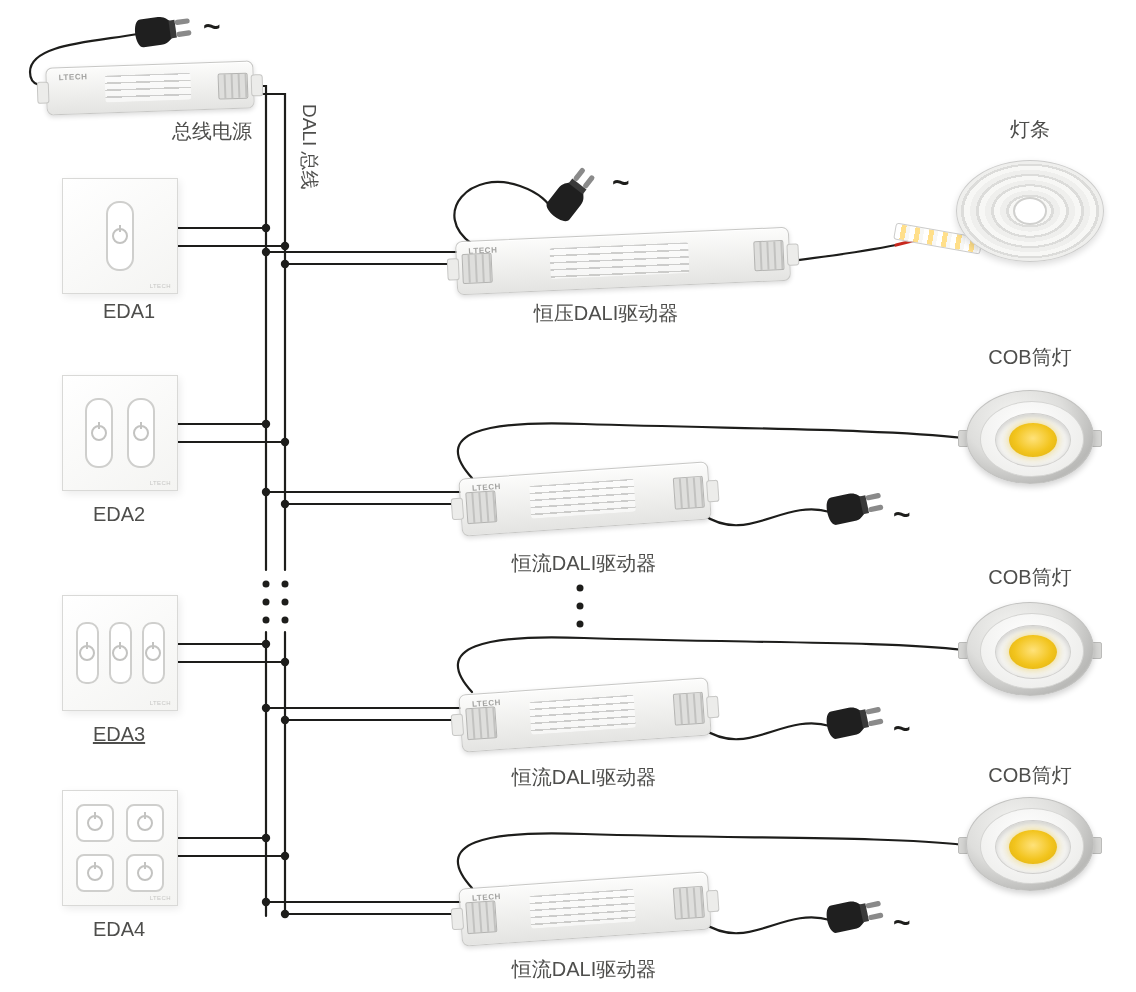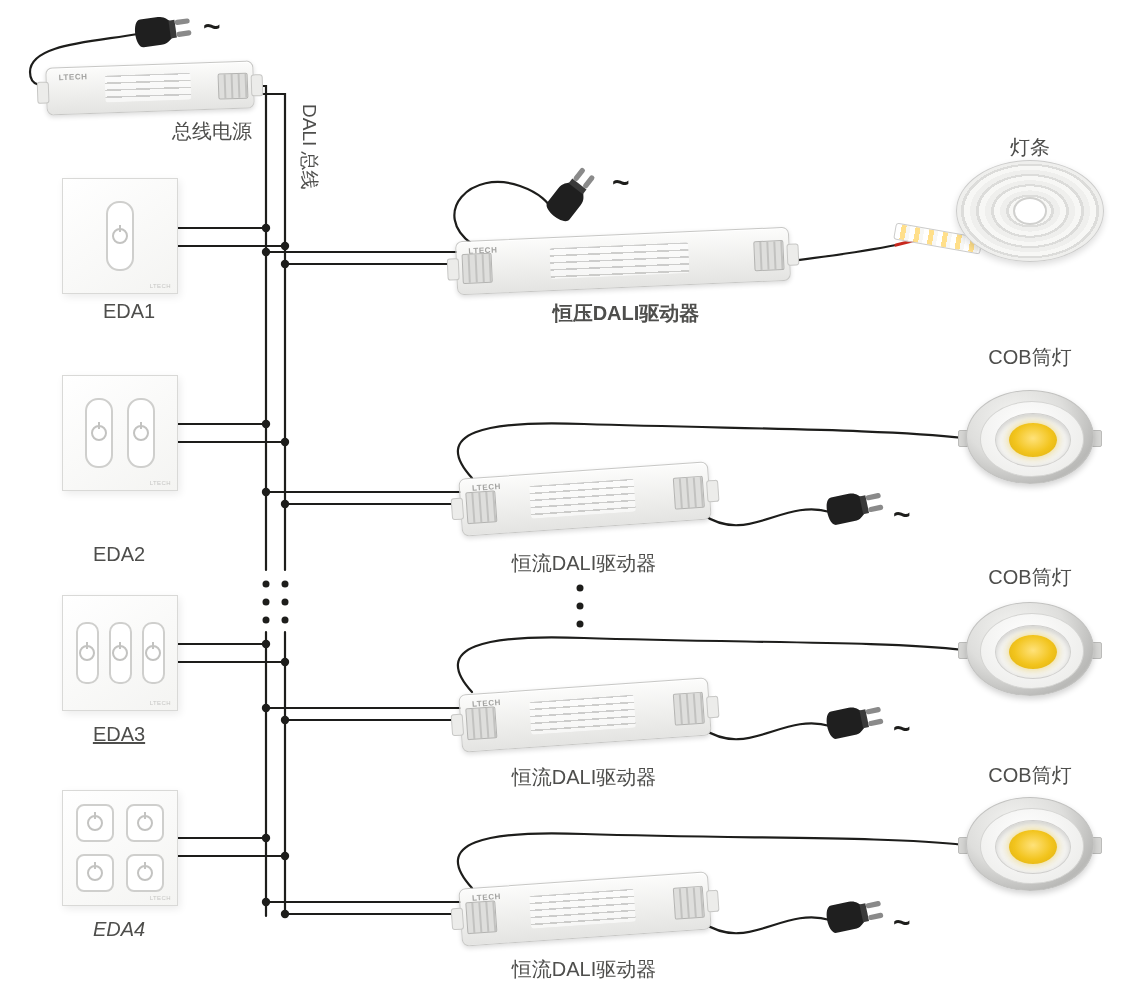--- a/index.html
+++ b/index.html
@@ -285,30 +285,30 @@
           <div class="cob-led"></div>
         </div>
       </div>
     </div>
   </div>
 
   <div class="lbl" style="left:46px;top:118px;width:206px;text-align:right;">总线电源</div>
   <div class="lbl-v" style="left:322px;top:104px;">DALI 总线</div>
 
   <div class="lbl" style="left:72px;top:300px;width:114px;">EDA1</div>
-  <div class="lbl" style="left:62px;top:503px;width:114px;margin-top:40px;">EDA2</div>
+  <div class="lbl" style="left:62px;top:503px;width:114px;">EDA2</div>
   <div class="lbl" style="left:62px;top:723px;width:114px;text-decoration:underline;">EDA3</div>
-  <div class="lbl" style="left:62px;top:918px;width:114px;font-style:italic;">EDA4</div>
-
-  <div class="lbl" style="left:460px;top:300px;width:332px;font-weight:bold;">恒压DALI驱动器</div>
+  <div class="lbl" style="left:62px;top:918px;width:114px;">EDA4</div>
+
+  <div class="lbl" style="left:440px;top:300px;width:332px;">恒压DALI驱动器</div>
   <div class="lbl" style="left:460px;top:550px;width:248px;">恒流DALI驱动器</div>
   <div class="lbl" style="left:460px;top:764px;width:248px;">恒流DALI驱动器</div>
   <div class="lbl" style="left:460px;top:956px;width:248px;">恒流DALI驱动器</div>
 
-  <div class="lbl" style="left:964px;top:134px;width:132px;">灯条</div>
+  <div class="lbl" style="left:964px;top:116px;width:132px;">灯条</div>
   <div class="lbl" style="left:952px;top:344px;width:156px;">COB筒灯</div>
   <div class="lbl" style="left:952px;top:564px;width:156px;">COB筒灯</div>
   <div class="lbl" style="left:952px;top:762px;width:156px;">COB筒灯</div>
 
   <div class="ac" style="left:203px;top:10px;">~</div>
   <div class="ac" style="left:612px;top:166px;">~</div>
   <div class="ac" style="left:893px;top:498px;">~</div>
   <div class="ac" style="left:893px;top:712px;">~</div>
   <div class="ac" style="left:893px;top:906px;">~</div>
 

